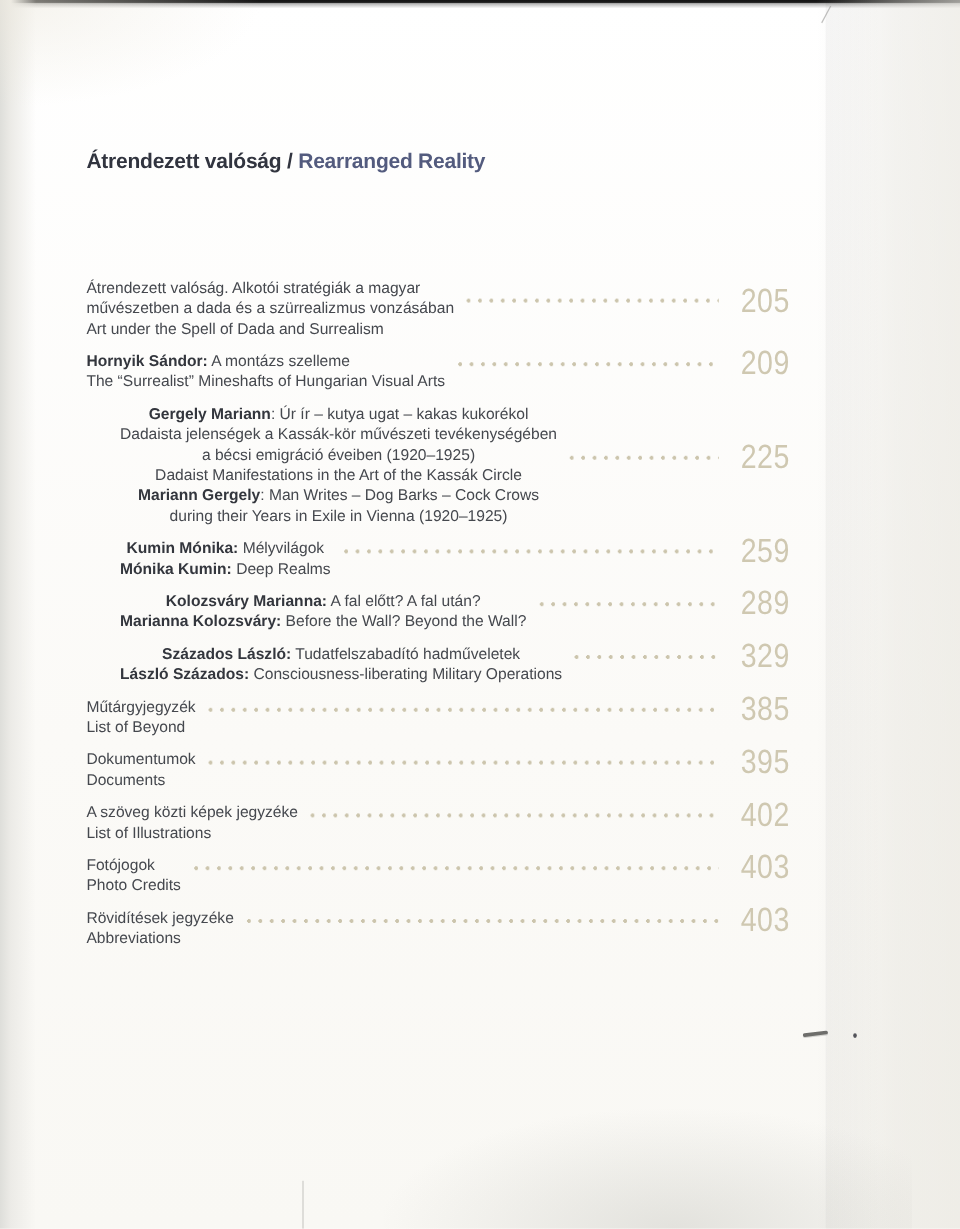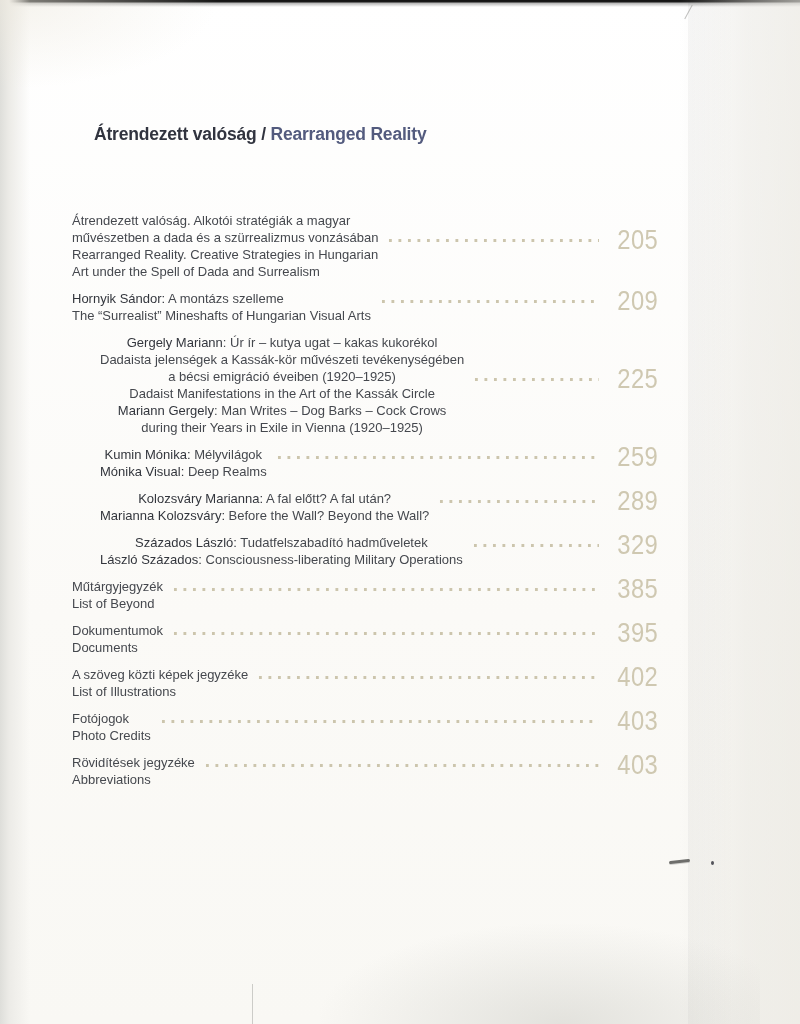--- a/index.html
+++ b/index.html
@@ -53,34 +53,34 @@
     position: absolute; left: 711px; top: 861px; width: 3px; height: 4px;
     background: #53535a; border-radius: 50%;
   }
 
   
   .page-title {
     position: absolute; left: 72px; top: 124px;
     font-size: 17.5px; font-weight: bold; letter-spacing: -0.2px;
     white-space: nowrap;
   }
-  .page-title .hu  { color: var(--title-hu); margin-left: 22px; }
+  .page-title .hu  { color: var(--title-hu); }
   .page-title .sep { color: var(--title-hu); }
   .page-title .en  { color: var(--title-en); }
 
   .toc {
-    position: absolute; left: 72px; top: 212px; width: 586px;
+    position: absolute; left: 72px; top: 231px; width: 586px;
   }
   .toc-entry { display: flex; align-items: center; margin-bottom: 10px; }
   .toc-entry.indent { padding-left: 28px; text-align: center; }
   .entry-text {
     font-size: 13px; line-height: 17px; color: var(--body);
     white-space: nowrap;
   }
-  .entry-text .b { font-weight: normal; color: var(--body-bold); }
+  .entry-text .b { font-weight: bold; color: var(--body-bold); }
   .leader {
     flex: 1; display: flex; align-items: center;
     transform: translateY(-6px); margin-left: 10px; min-width: 60px;
   }
   .dots {
     flex: 1; height: 5px; margin-right: 11px;
     background-image: radial-gradient(circle at 2.5px 2.5px, var(--leader-dot) 1.5px, rgba(0,0,0,0) 1.75px);
     background-size: 9.5px 5px; background-repeat: repeat-x;
   }
   .pagenum {
@@ -106,21 +106,20 @@
 
 <div class="page-title">
   <span class="hu">Átrendezett valóság</span><span class="sep"> / </span><span class="en">Rearranged Reality</span>
 </div>
 
 <div class="toc">
     <div class="toc-entry">
       <div class="entry-text">
         <div class="line"><span>Átrendezett valóság. Alkotói stratégiák a magyar</span></div>
         <div class="line"><span>művészetben a dada és a szürrealizmus vonzásában</span></div>
-        <div class="line"><span>Rearranged Reality. Creative Strategies in Hungarian</span></div>
         <div class="line"><span>Art under the Spell of Dada and Surrealism</span></div>
       </div>
       <div class="leader">
         <div class="dots"></div>
         <div class="pagenum">205</div>
       </div>
     </div>
     <div class="toc-entry">
       <div class="entry-text">
         <div class="line"><span class="b">Hornyik Sándor:</span><span> A montázs szelleme</span></div>
@@ -141,21 +140,21 @@
         <div class="line"><span>during their Years in Exile in Vienna (1920–1925)</span></div>
       </div>
       <div class="leader">
         <div class="dots"></div>
         <div class="pagenum">225</div>
       </div>
     </div>
     <div class="toc-entry indent">
       <div class="entry-text">
         <div class="line"><span class="b">Kumin Mónika:</span><span> Mélyvilágok</span></div>
-        <div class="line"><span class="b">Mónika Visual:</span><span> Deep Realms</span></div>
+        <div class="line"><span class="b">Mónika Kumin:</span><span> Deep Realms</span></div>
       </div>
       <div class="leader">
         <div class="dots"></div>
         <div class="pagenum">259</div>
       </div>
     </div>
     <div class="toc-entry indent">
       <div class="entry-text">
         <div class="line"><span class="b">Kolozsváry Marianna:</span><span> A fal előtt? A fal után?</span></div>
         <div class="line"><span class="b">Marianna Kolozsváry:</span><span> Before the Wall? Beyond the Wall?</span></div>

